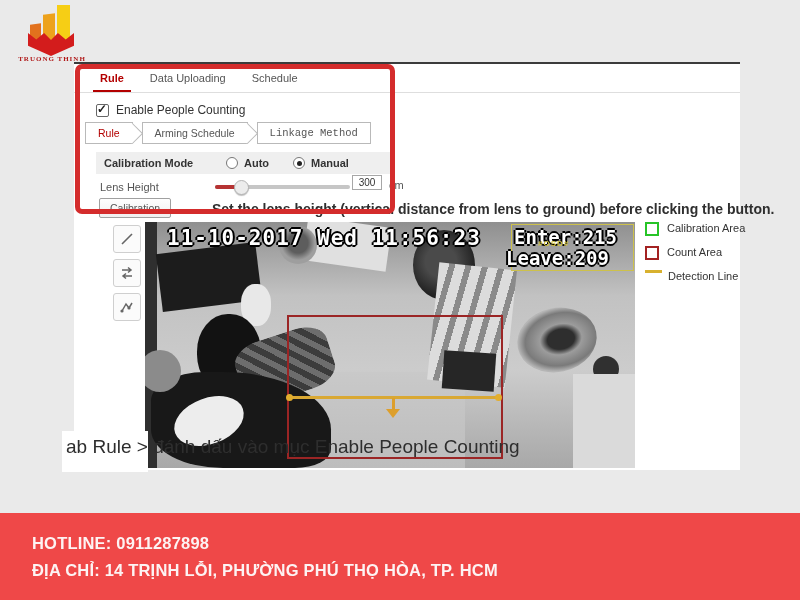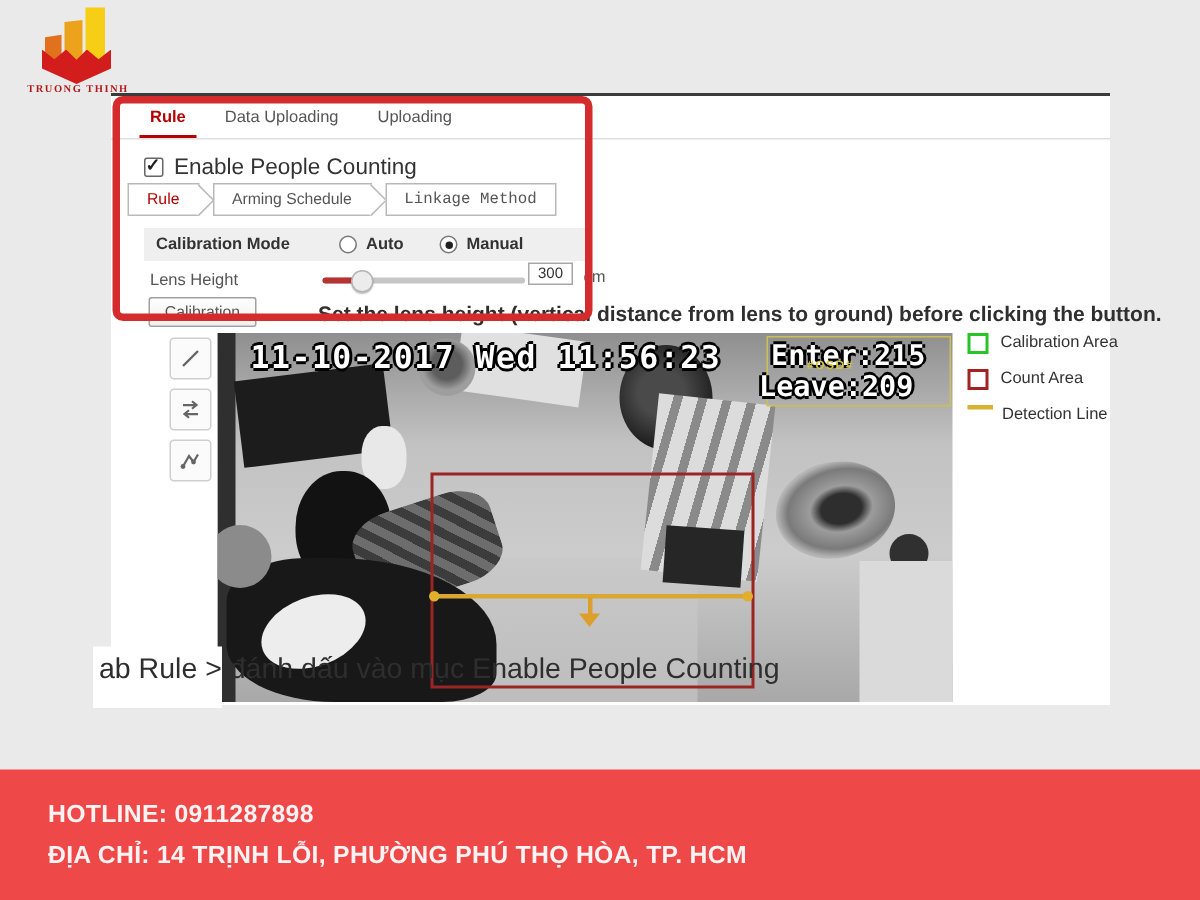--- a/index.html
+++ b/index.html
@@ -21,21 +21,21 @@
   
   .panel{position:absolute;left:74px;top:62px;width:666px;height:406px;background:#ffffff;border-top:2px solid #3b3b3b;z-index:1;}
   .tab-row{position:absolute;left:0;top:0;right:0;height:28px;border-bottom:1px solid #dedede;display:flex;align-items:center;padding-left:13px;}
   .tab{position:relative;font-size:11px;color:#555;padding:0 13px;height:28px;line-height:28px;cursor:pointer;}
   .tab.active{color:#b30000;font-weight:bold;}
   .tab.active::after{content:"";position:absolute;left:6px;right:6px;bottom:0px;height:2px;background:#b30000;}
 
   .chk-row{position:absolute;left:22px;top:39px;display:flex;align-items:center;gap:7px;}
   .chk{width:11px;height:11px;border:1px solid #666;border-radius:2px;background:#fff;position:relative;}
   .chk::after{content:"✓";position:absolute;left:0px;top:-3px;font-size:12px;color:#222;font-weight:bold;}
-  .chk-label{font-size:15px;color:#333;}
+  .chk-label{font-size:12px;color:#333;}
 
   .subtabs{position:absolute;left:11px;top:58px;display:flex;}
   .stab{position:relative;height:20px;line-height:20px;padding:0 12px;border:1px solid #b9b9b9;background:#fff;
     font-size:10.5px;color:#555;margin-right:9px;}
   .stab .tip{position:absolute;right:-8px;top:2.5px;width:14px;height:14px;background:#fff;
     border-top:1px solid #b9b9b9;border-right:1px solid #b9b9b9;transform:rotate(45deg);}
   .stab.active{color:#b30000;}
   .stab.last{margin-right:1px;font-family:Liberation Mono, monospace;}
 
   .gray-row{position:absolute;left:22px;top:88px;width:297px;height:22px;background:#efefef;display:flex;align-items:center;}
@@ -143,21 +143,21 @@
         <div class="bar b3"></div>
     </div>
     <div class="logo-m"></div>
     <div class="logo-text">TRUONG THINH</div>
   </div>
 
   <div class="panel">
     <div class="tab-row">
       <div class="tab active">Rule</div>
       <div class="tab">Data Uploading</div>
-      <div class="tab">Uploading</div>
+      <div class="tab">Schedule</div>
     </div>
 
     <div class="chk-row">
       <div class="chk"></div>
       <div class="chk-label">Enable People Counting</div>
     </div>
 
     <div class="subtabs">
       <div class="stab active">
         <span>Rule</span>

